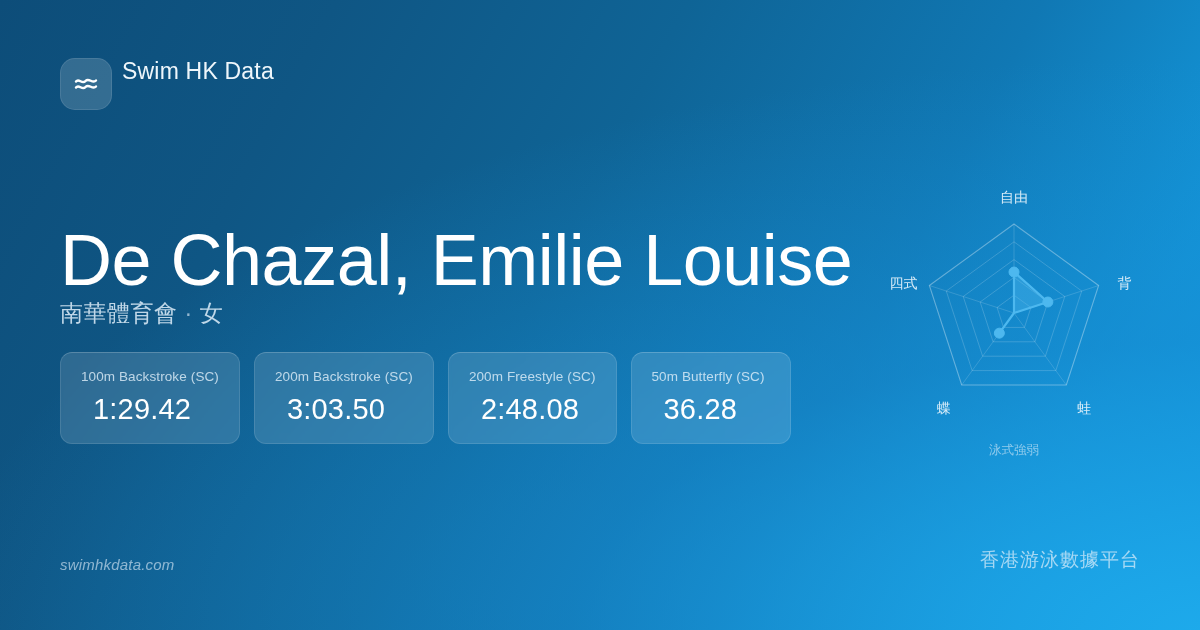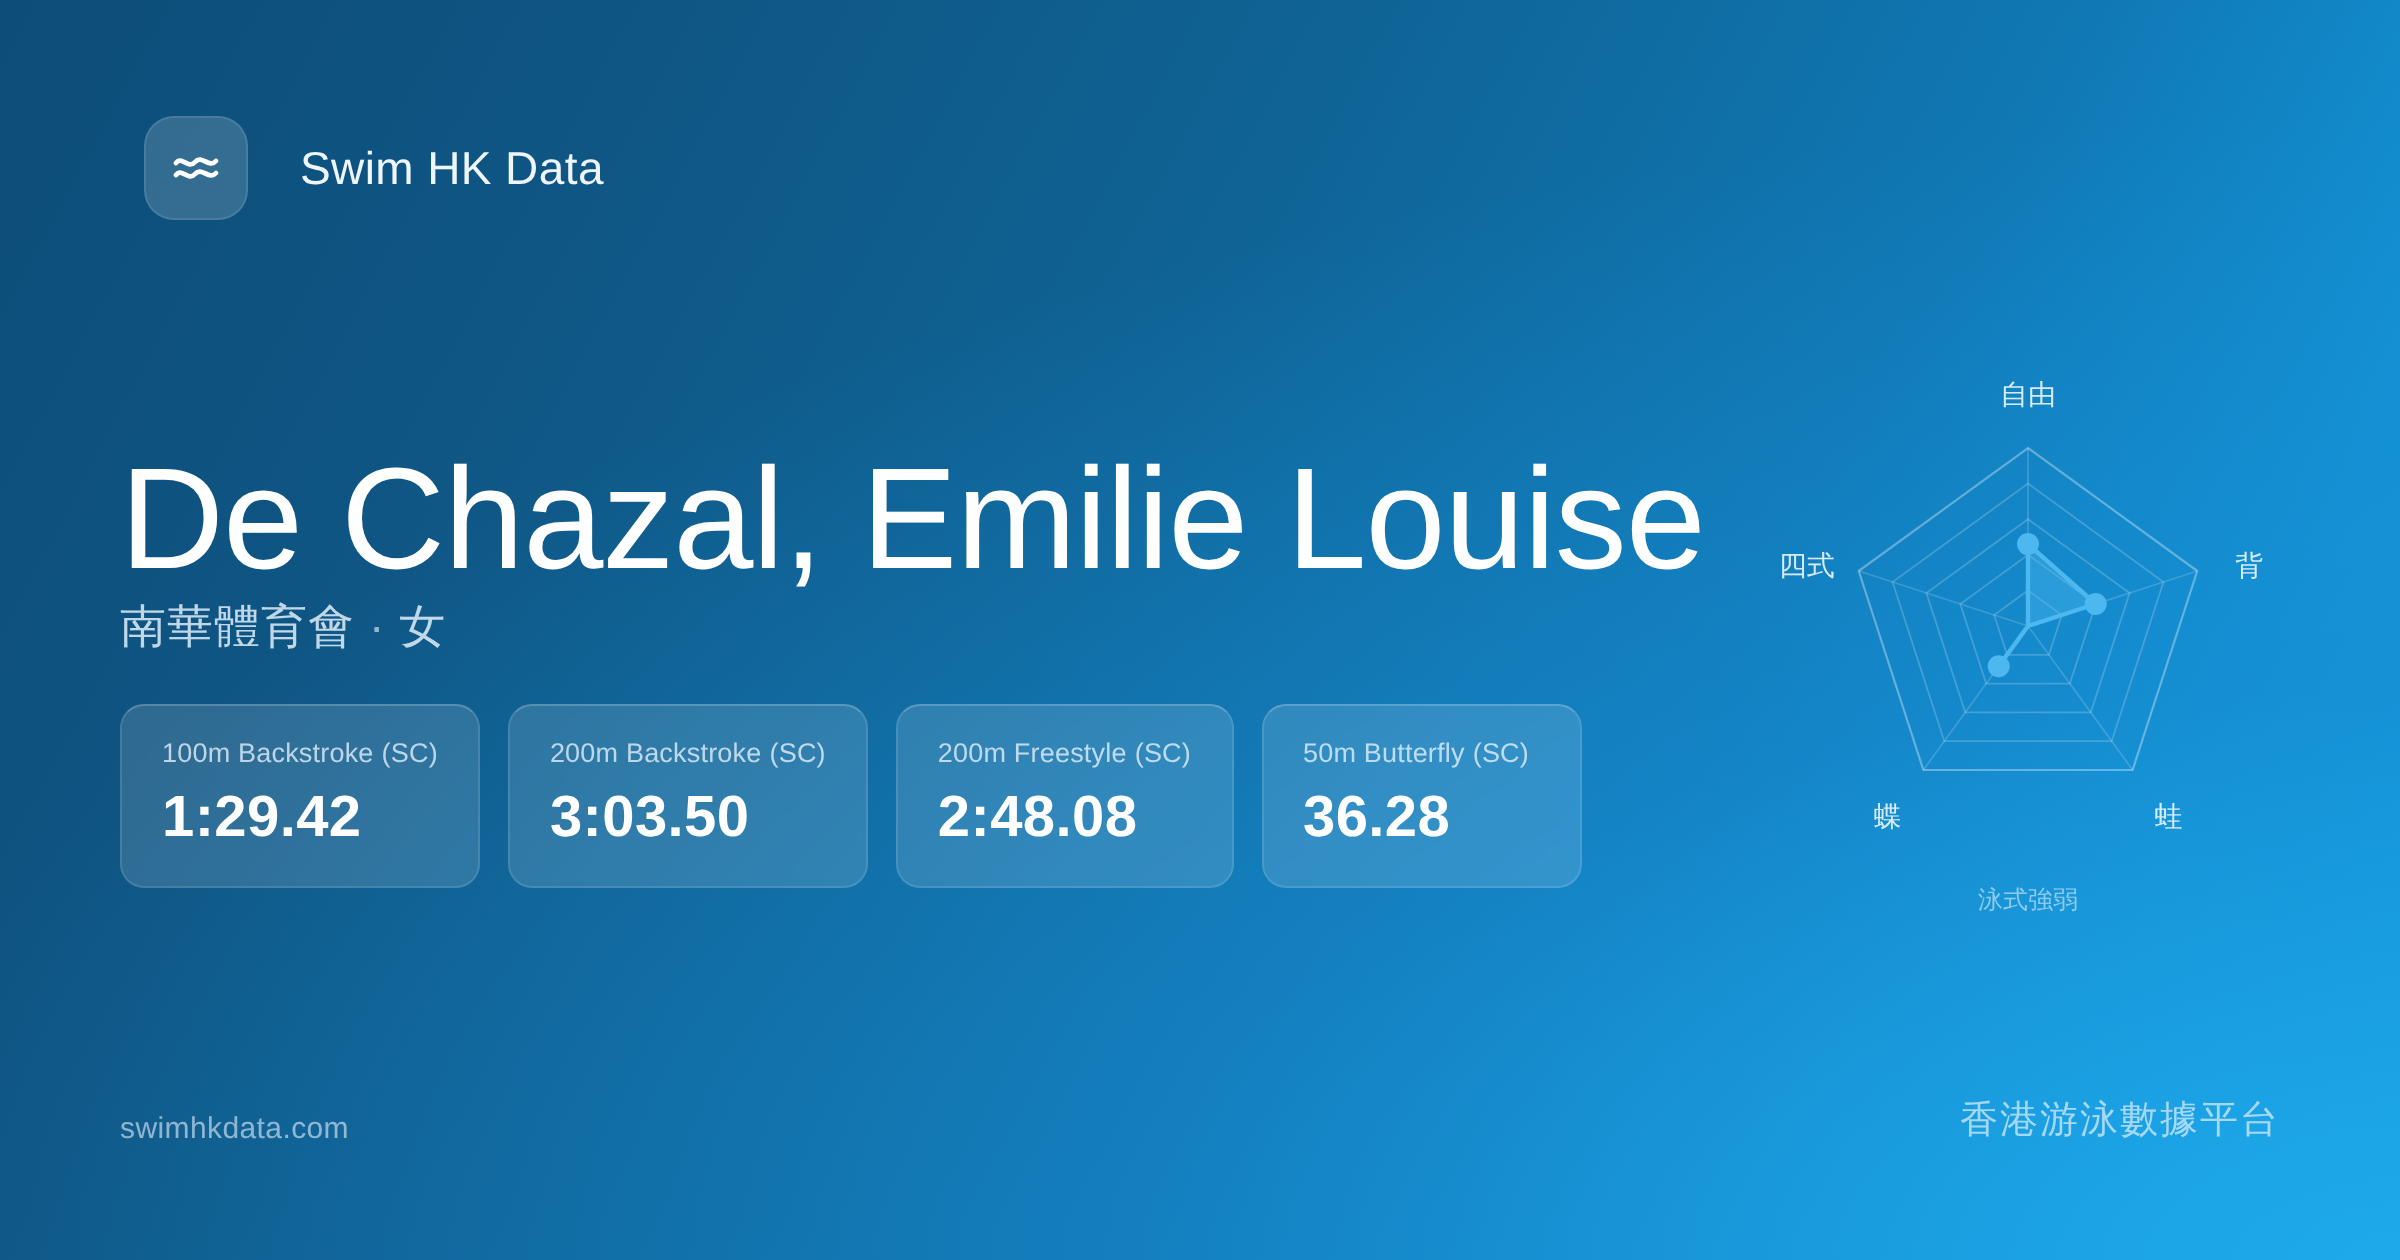--- a/index.html
+++ b/index.html
@@ -19,23 +19,21 @@
     color:#ffffff;
     -webkit-font-smoothing:antialiased;
   }
 
   
   .brand {
     position:absolute;
     left:60px;
     top:58px;
     display:flex;
-    align-items:center;
-    gap:26px;
-    margin-left:12px;
+    gap:10px;
   }
   .brand-mark {
     width:52px;
     height:52px;
     border-radius:15px;
     background:rgba(255,255,255,0.16);
     border:1px solid rgba(255,255,255,0.10);
     display:flex;
     align-items:center;
     justify-content:center;
@@ -92,24 +90,25 @@
   .card-label {
     font-size:13.5px;
     color:rgba(226,240,250,0.80);
     letter-spacing:0.1px;
     white-space:nowrap;
   }
   .card-label .pool { margin-left:4px; }
   .card-value {
     margin-top:9px;
     font-size:29px;
-    font-weight:700;
+    font-weight:400;
     letter-spacing:0.2px;
     color:#ffffff;
     white-space:nowrap;
+    margin-left:12px;
   }
 
   
   .radar-wrap {
     position:absolute;
     left:874px;
     top:168px;
     width:280px;
     height:300px;
   }
@@ -126,20 +125,21 @@
   }
 
   
   .footer-left {
     position:absolute;
     left:60px;
     bottom:57px;
     font-size:15px;
     color:rgba(221,236,248,0.62);
     letter-spacing:0.2px;
+    font-style:italic;
   }
   .footer-right {
     position:absolute;
     right:60px;
     bottom:57px;
     font-size:19px;
     color:rgba(224,240,251,0.70);
     letter-spacing:1px;
   }
 </style>

